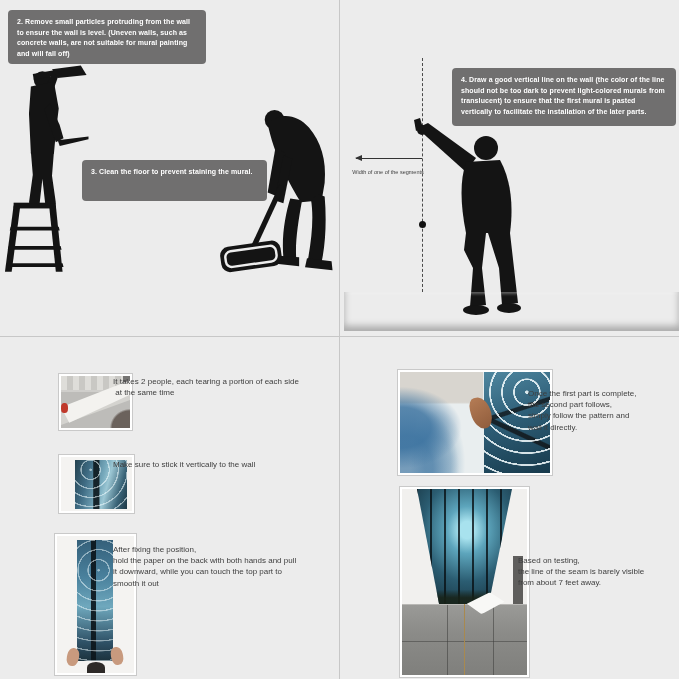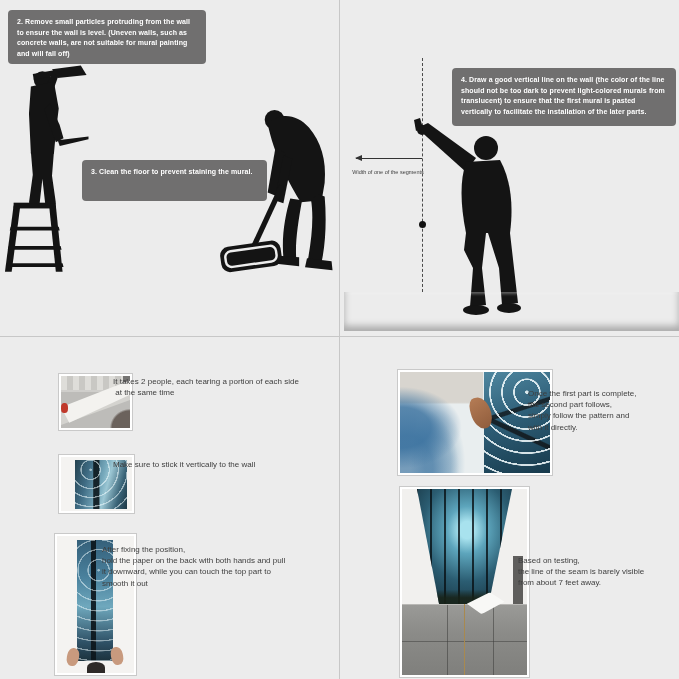--- a/index.html
+++ b/index.html
@@ -122,21 +122,21 @@
       repeating-linear-gradient(90deg, transparent 0 45px, rgba(60,60,58,.55) 45px 46px),
       linear-gradient(180deg, transparent 0 51%, rgba(60,60,58,.5) 51% 52%, transparent 52%),
       linear-gradient(180deg,#9a9a97 0,#8b8b88 40%,#7f7f7c 100%);
     border-top:1px solid #b9b8b5;}
   .p5 .seam{position:absolute;left:49.5%;top:62%;width:1px;height:38%;background:#a8894f;}
 
   
   .caption{position:absolute;font-size:8px;line-height:1.4;color:#3e3e3e;white-space:pre-wrap;}
   .cap1{left:113px;top:368px;width:228px;}
   .cap2{left:113px;top:451px;width:228px;}
-  .cap3{left:102px;top:536px;width:232px;}
+  .cap3{left:113px;top:536px;width:232px;}
   .cap4{left:528px;top:380px;width:150px;}
   .cap5{left:518px;top:547px;width:160px;}
 </style>
 </head>
 <body>
 
 <div class="canvas">
   <div class="divider-v"></div>
   <div class="divider-h"></div>
 
@@ -250,21 +250,21 @@
     <figure class="photo p4">
       <div class="ph">
         <div class="zone-l"></div>
         <div class="zone-r"></div>
         <div class="hand"></div>
       </div>
     </figure>
     <p class="caption cap4">Once the first part is complete,
 the second part follows,
 simply follow the pattern and
-with it directly.</p>
+wall it directly.</p>
 
     <figure class="photo p5">
       <div class="ph">
         <div class="shadow-strip"></div>
         <div class="mural"></div>
         <div class="floor"></div>
         <div class="seam"></div>
         <div class="paper"></div>
       </div>
     </figure>

